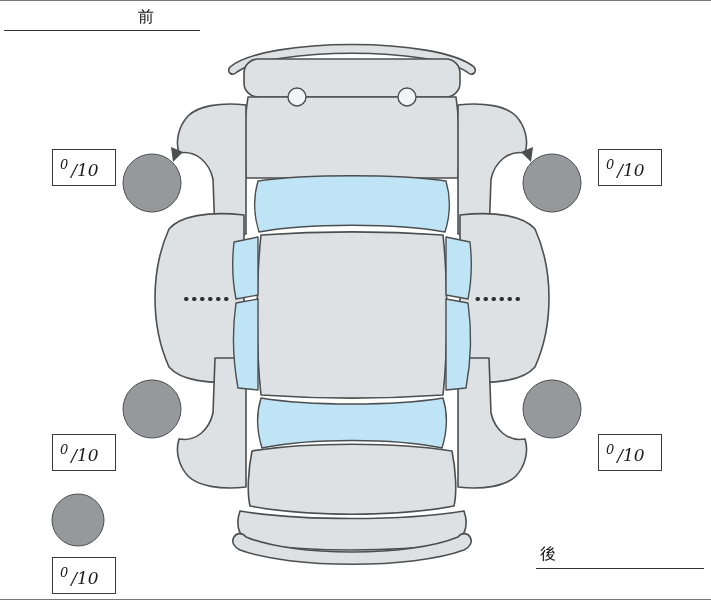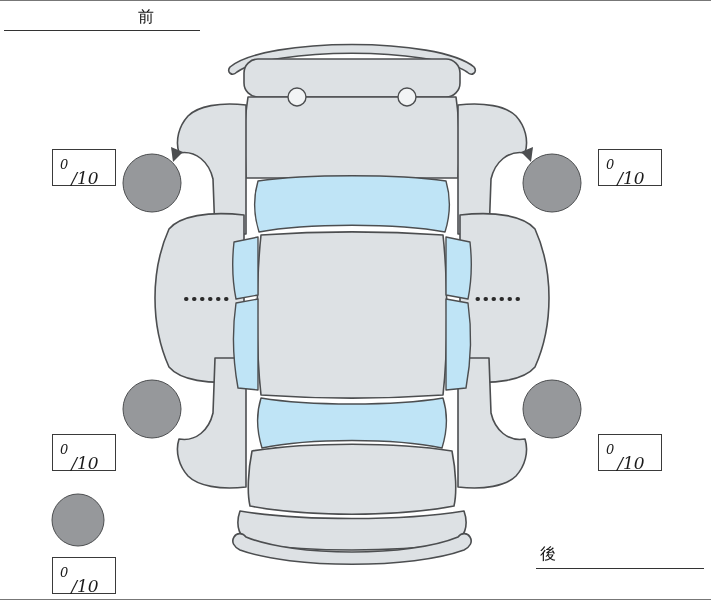--- a/index.html
+++ b/index.html
@@ -10,21 +10,21 @@
   }
   .diagram-svg{position:absolute;left:0;top:0;}
   .jp-label{position:absolute;font-size:16px;color:#111;letter-spacing:1px;}
   .rule{position:absolute;height:0;border-top:1px solid #333;}
   .score-box{
     position:absolute;width:64px;height:37px;background:#fff;
     border:1px solid #3a3a3a;box-sizing:border-box;padding:2px 0 0 7px;
     color:#1a1a1a;white-space:nowrap;
   }
   .score-box .num{font:italic 13px "DejaVu Serif", serif;position:relative;top:1px;}
-  .score-box .den{font:italic 17px "DejaVu Serif", serif;position:relative;top:16px;margin-left:3px;}
+  .score-box .den{font:italic 17px "DejaVu Serif", serif;position:relative;top:8px;margin-left:3px;}
   .car-body{fill:var(--body);stroke:var(--outline);stroke-width:1.6;stroke-linejoin:round;}
   .car-glass{fill:var(--window);stroke:var(--outline);stroke-width:1.4;stroke-linejoin:round;}
   .car-wheel{fill:var(--wheel);stroke:var(--outline);stroke-width:1;}
   .car-detail{fill:#f2f4f5;stroke:var(--outline);stroke-width:1.4;}
   .car-dark{fill:var(--outline);stroke:none;}
   .seam-dots{stroke:#2a2a2a;stroke-width:4;stroke-linecap:round;stroke-dasharray:0.5 7.5;fill:none;}
 </style>
 </head>
 <body>
 

